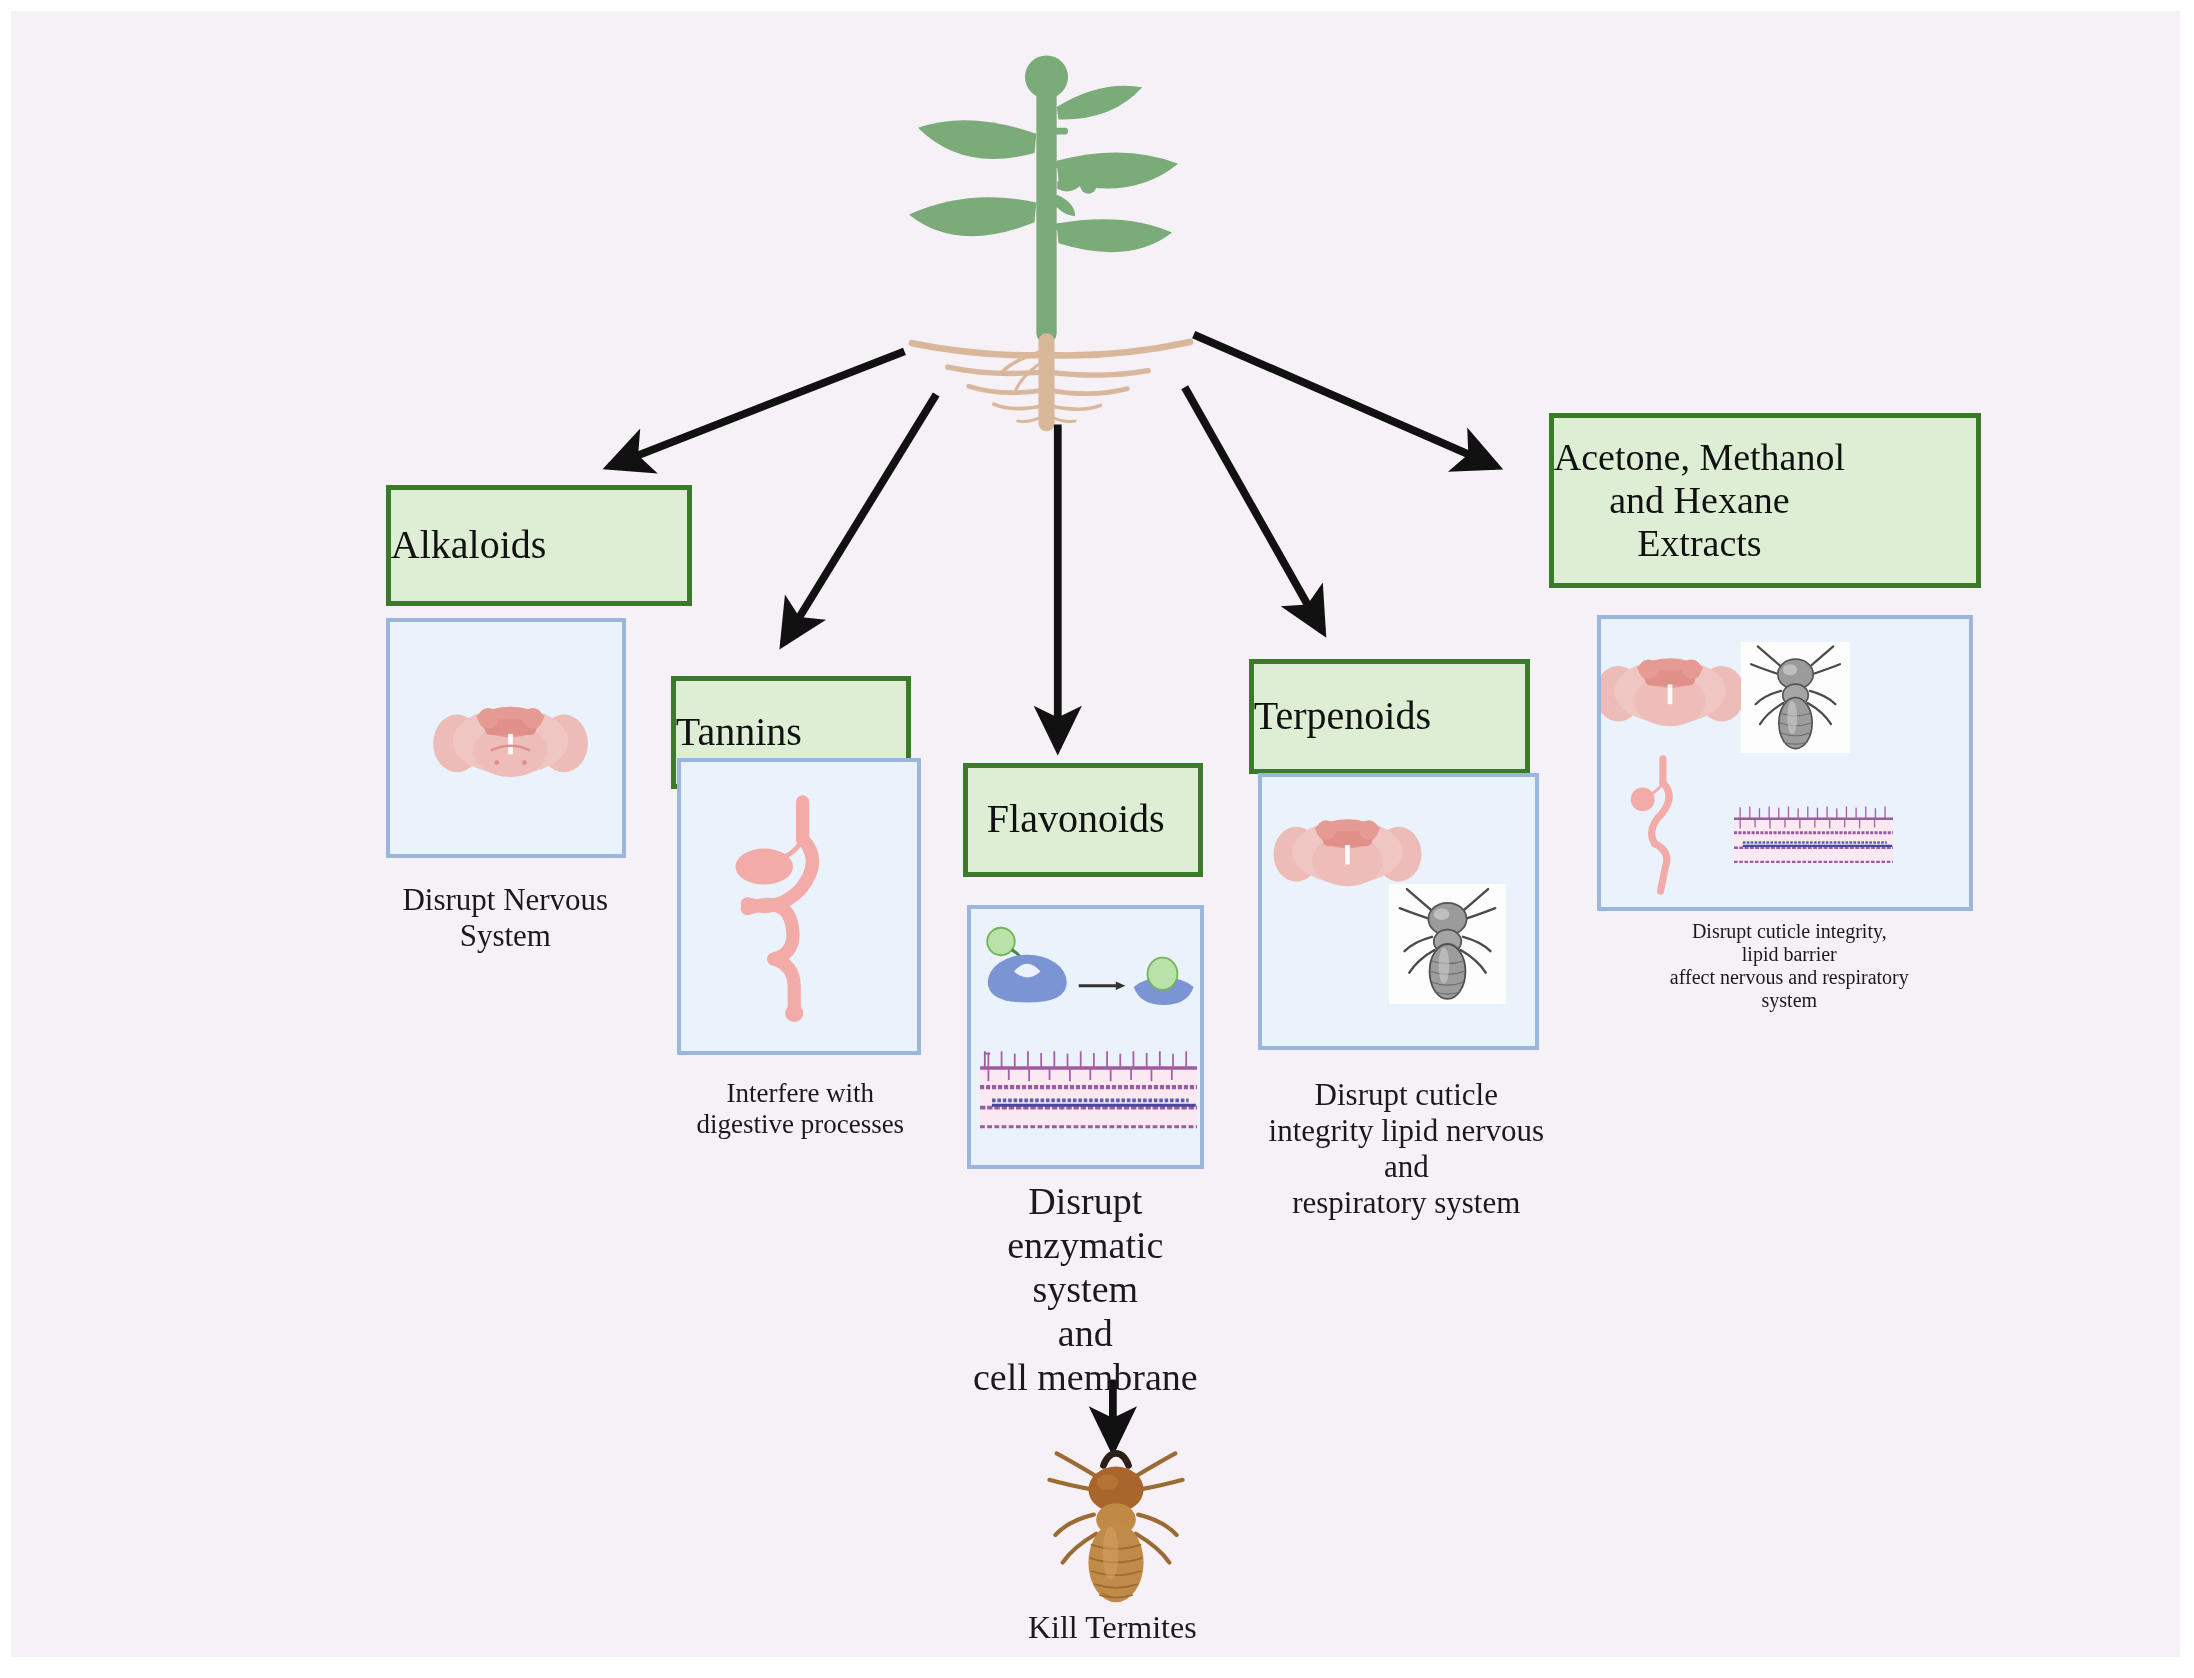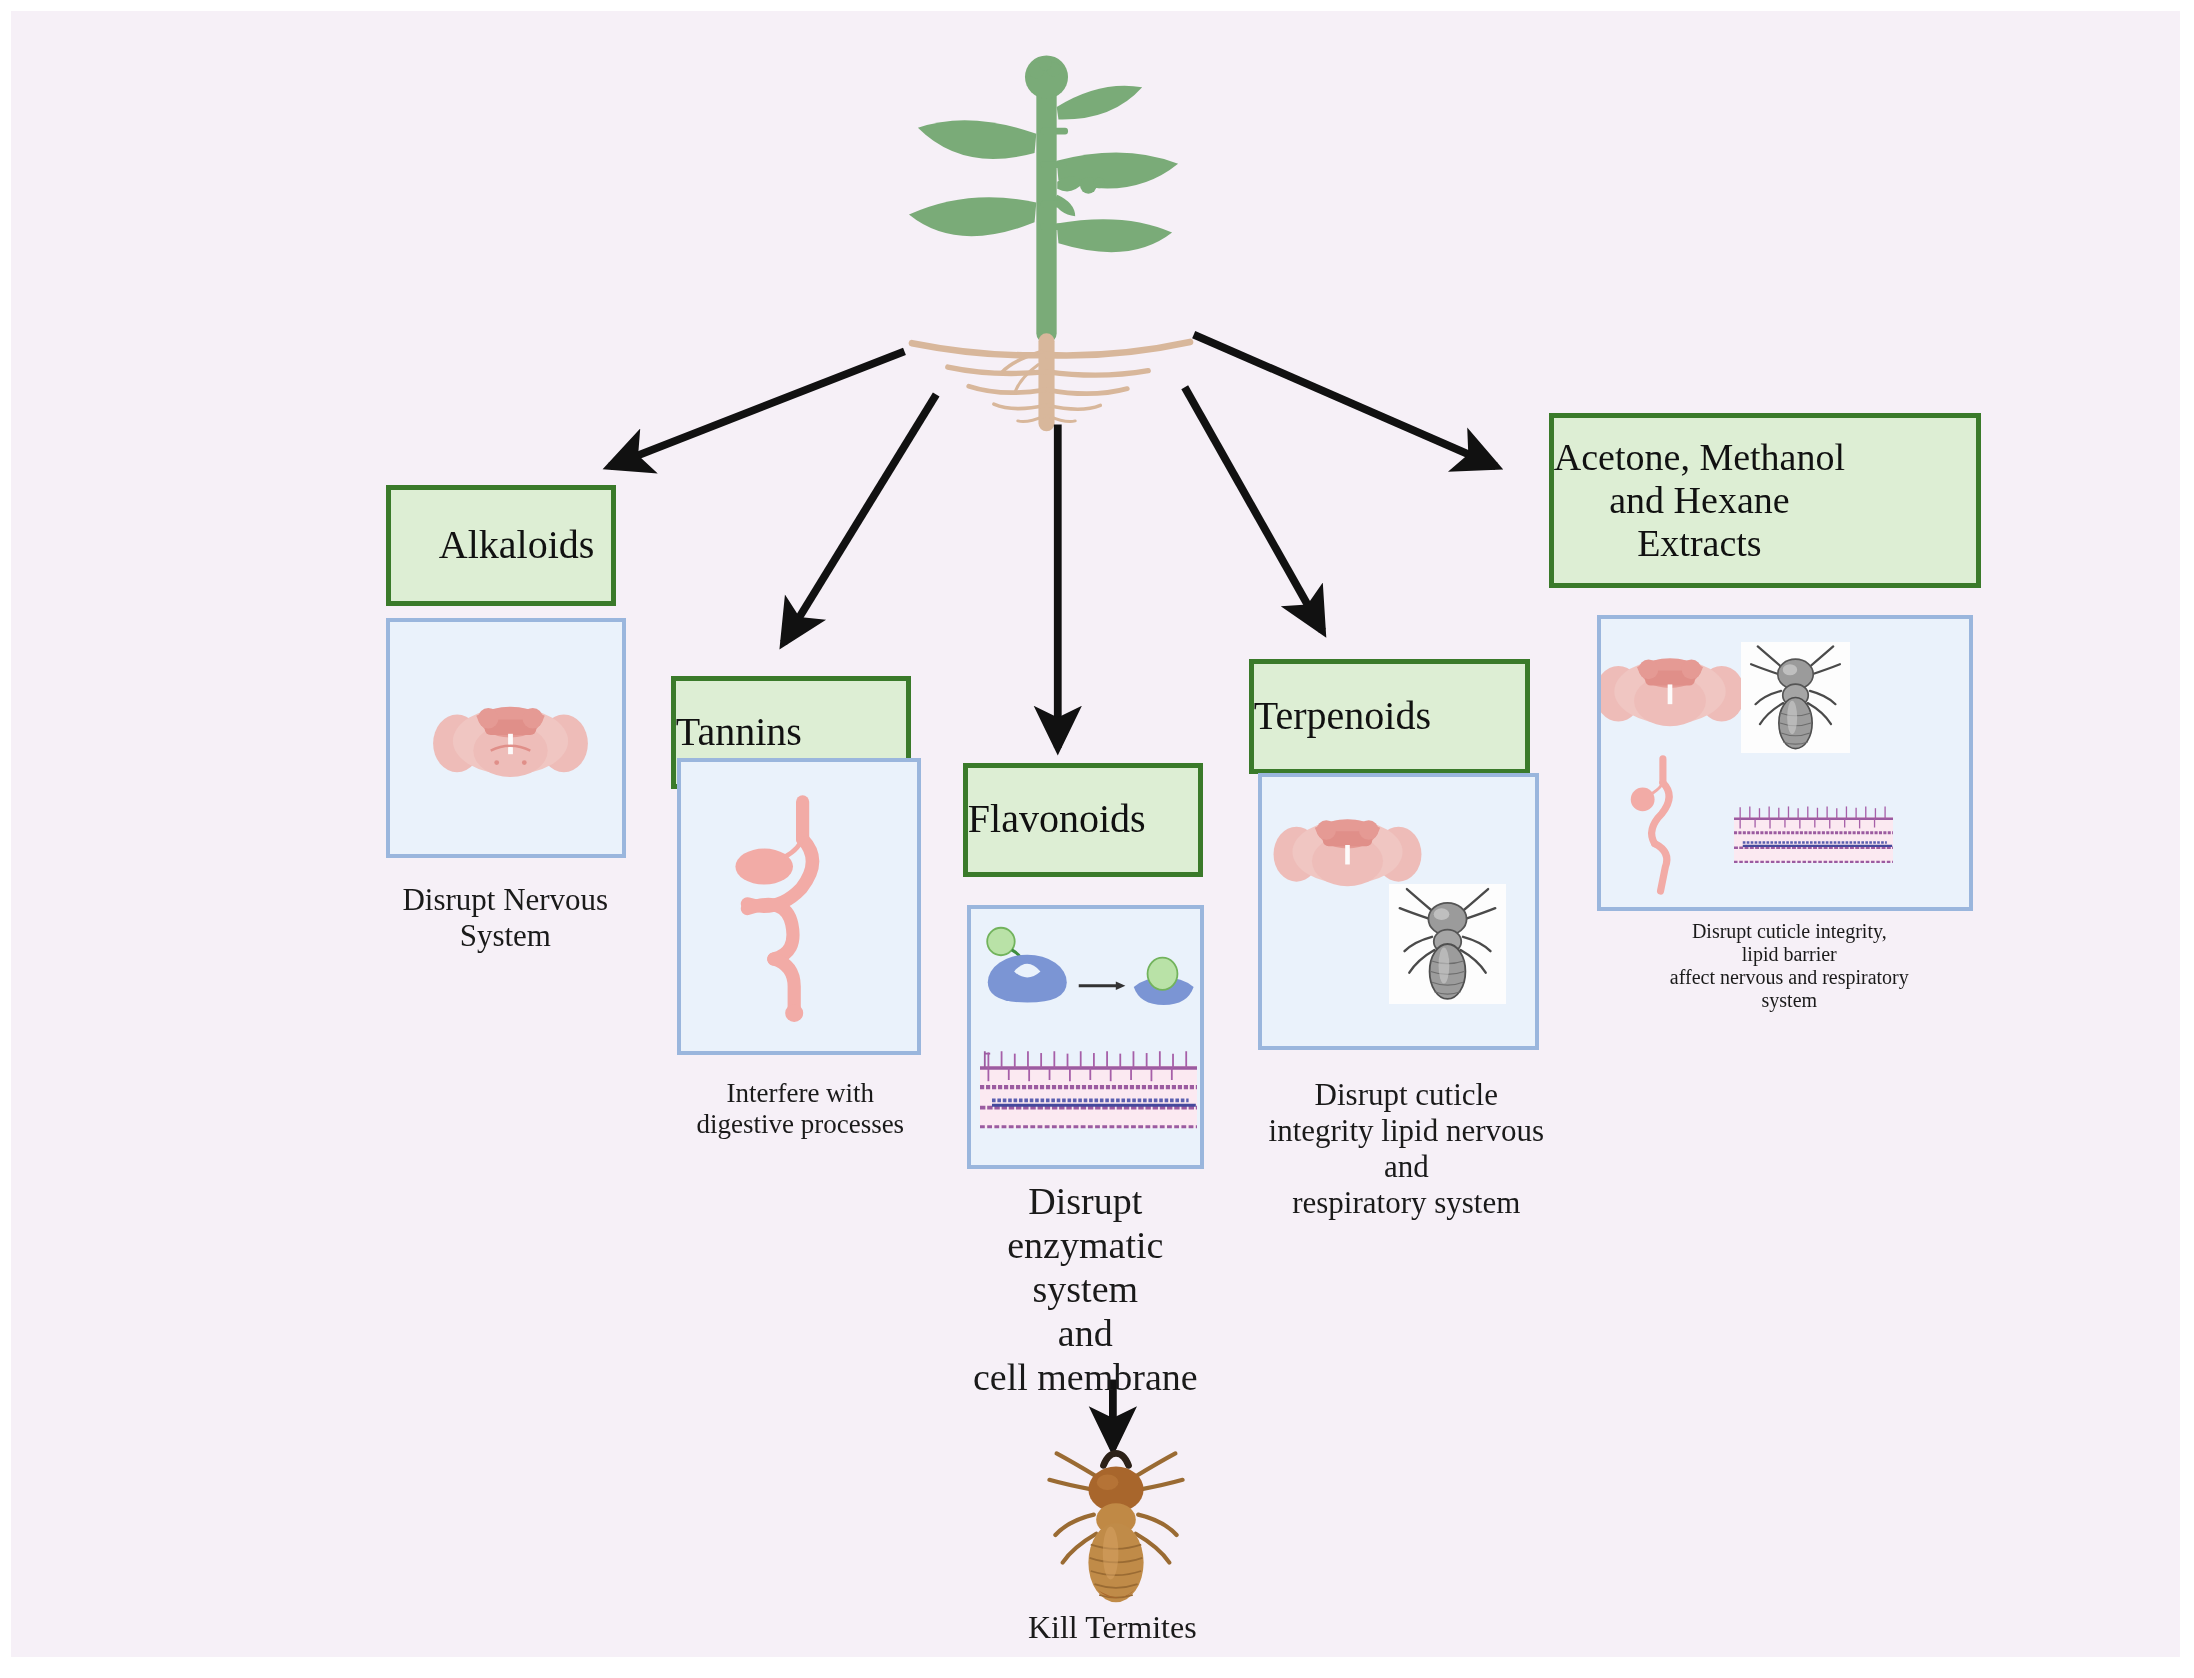--- a/index.html
+++ b/index.html
@@ -74,21 +74,21 @@
     <g stroke="#111" stroke-width="13" fill="none" marker-end="url(#ah)">
       <line x1="1492" y1="568" x2="1000" y2="760"></line>
       <line x1="1545" y1="640" x2="1290" y2="1055"></line>
       <line x1="1748" y1="690" x2="1748" y2="1230"></line>
       <line x1="1960" y1="628" x2="2190" y2="1035"></line>
       <line x1="1975" y1="540" x2="2480" y2="760"></line>
     </g>
     <line x1="1840" y1="2285" x2="1840" y2="2400" stroke="#111" stroke-width="13" fill="none" marker-end="url(#ah)"></line>
   </svg>
 
-  <div class="greenbox abs" style="left:375px;top:474px;width:230px;height:121px;font-size:40px;padding-left:48px;">
+  <div class="greenbox abs" style="left:375px;top:474px;width:306px;height:121px;font-size:40px;">
     <span>Alkaloids</span>
   </div>
   <div class="bluepanel" style="left:375px;top:607px;width:240px;height:240px;">
     <svg class="abs" style="left:43px;top:71px;" width="155" height="90" viewBox="0 0 258 150">
       <g>
         <ellipse cx="40" cy="84" rx="40" ry="48" fill="#eebcb8"></ellipse>
         <ellipse cx="218" cy="84" rx="40" ry="48" fill="#eebcb8"></ellipse>
         <ellipse cx="129" cy="80" rx="96" ry="56" fill="#f0c6c2"></ellipse>
         <ellipse cx="129" cy="96" rx="62" ry="44" fill="#eebdb9"></ellipse>
         <path d="M72 38 q57 -30 114 0 q-12 36 -57 36 q-45 0 -57 -36z" fill="#e59a94"></path>
@@ -117,21 +117,21 @@
         <path d="M68 270 q34 10 34 46 L102 356"></path>
       </g>
       <ellipse cx="52" cy="116" rx="48" ry="30" fill="#f2aba6"></ellipse>
       <path d="M86 100 Q112 86 116 66" stroke="#f2aba6" stroke-width="8" fill="none"></path>
       <circle cx="102" cy="360" r="15" fill="#f2aba6"></circle>
     </svg>
   </div>
   <div class="caption" style="left:622px;top:1067px;width:335px;font-size:27px;">Interfere with
 digestive processes</div>
 
-  <div class="greenbox abs" style="left:952px;top:752px;width:240px;height:114px;font-size:40px;">
+  <div class="greenbox abs" style="left:952px;top:752px;width:240px;height:114px;font-size:40px;padding-left:19px;">
     <span>Flavonoids</span>
   </div>
   <div class="bluepanel" style="left:956px;top:894px;width:237px;height:264px;">
     <svg class="abs" style="left:12px;top:18px;" width="213" height="96" viewBox="0 0 356 160">
       <circle cx="30" cy="24" r="23" fill="#b9e2a7" stroke="#72b35c" stroke-width="3"></circle>
       <path d="M48 38 q22 12 20 34" stroke="#3e8e3e" stroke-width="5" fill="none" marker-end="url(#gtip)"></path>
       <defs>
           <marker id="gtip" markerWidth="6" markerHeight="6" refX="4" refY="3" orient="auto">
             <path d="M0,0.5 L5.5,3 L0,5.5 Z" fill="#3e8e3e"></path>
           </marker>

